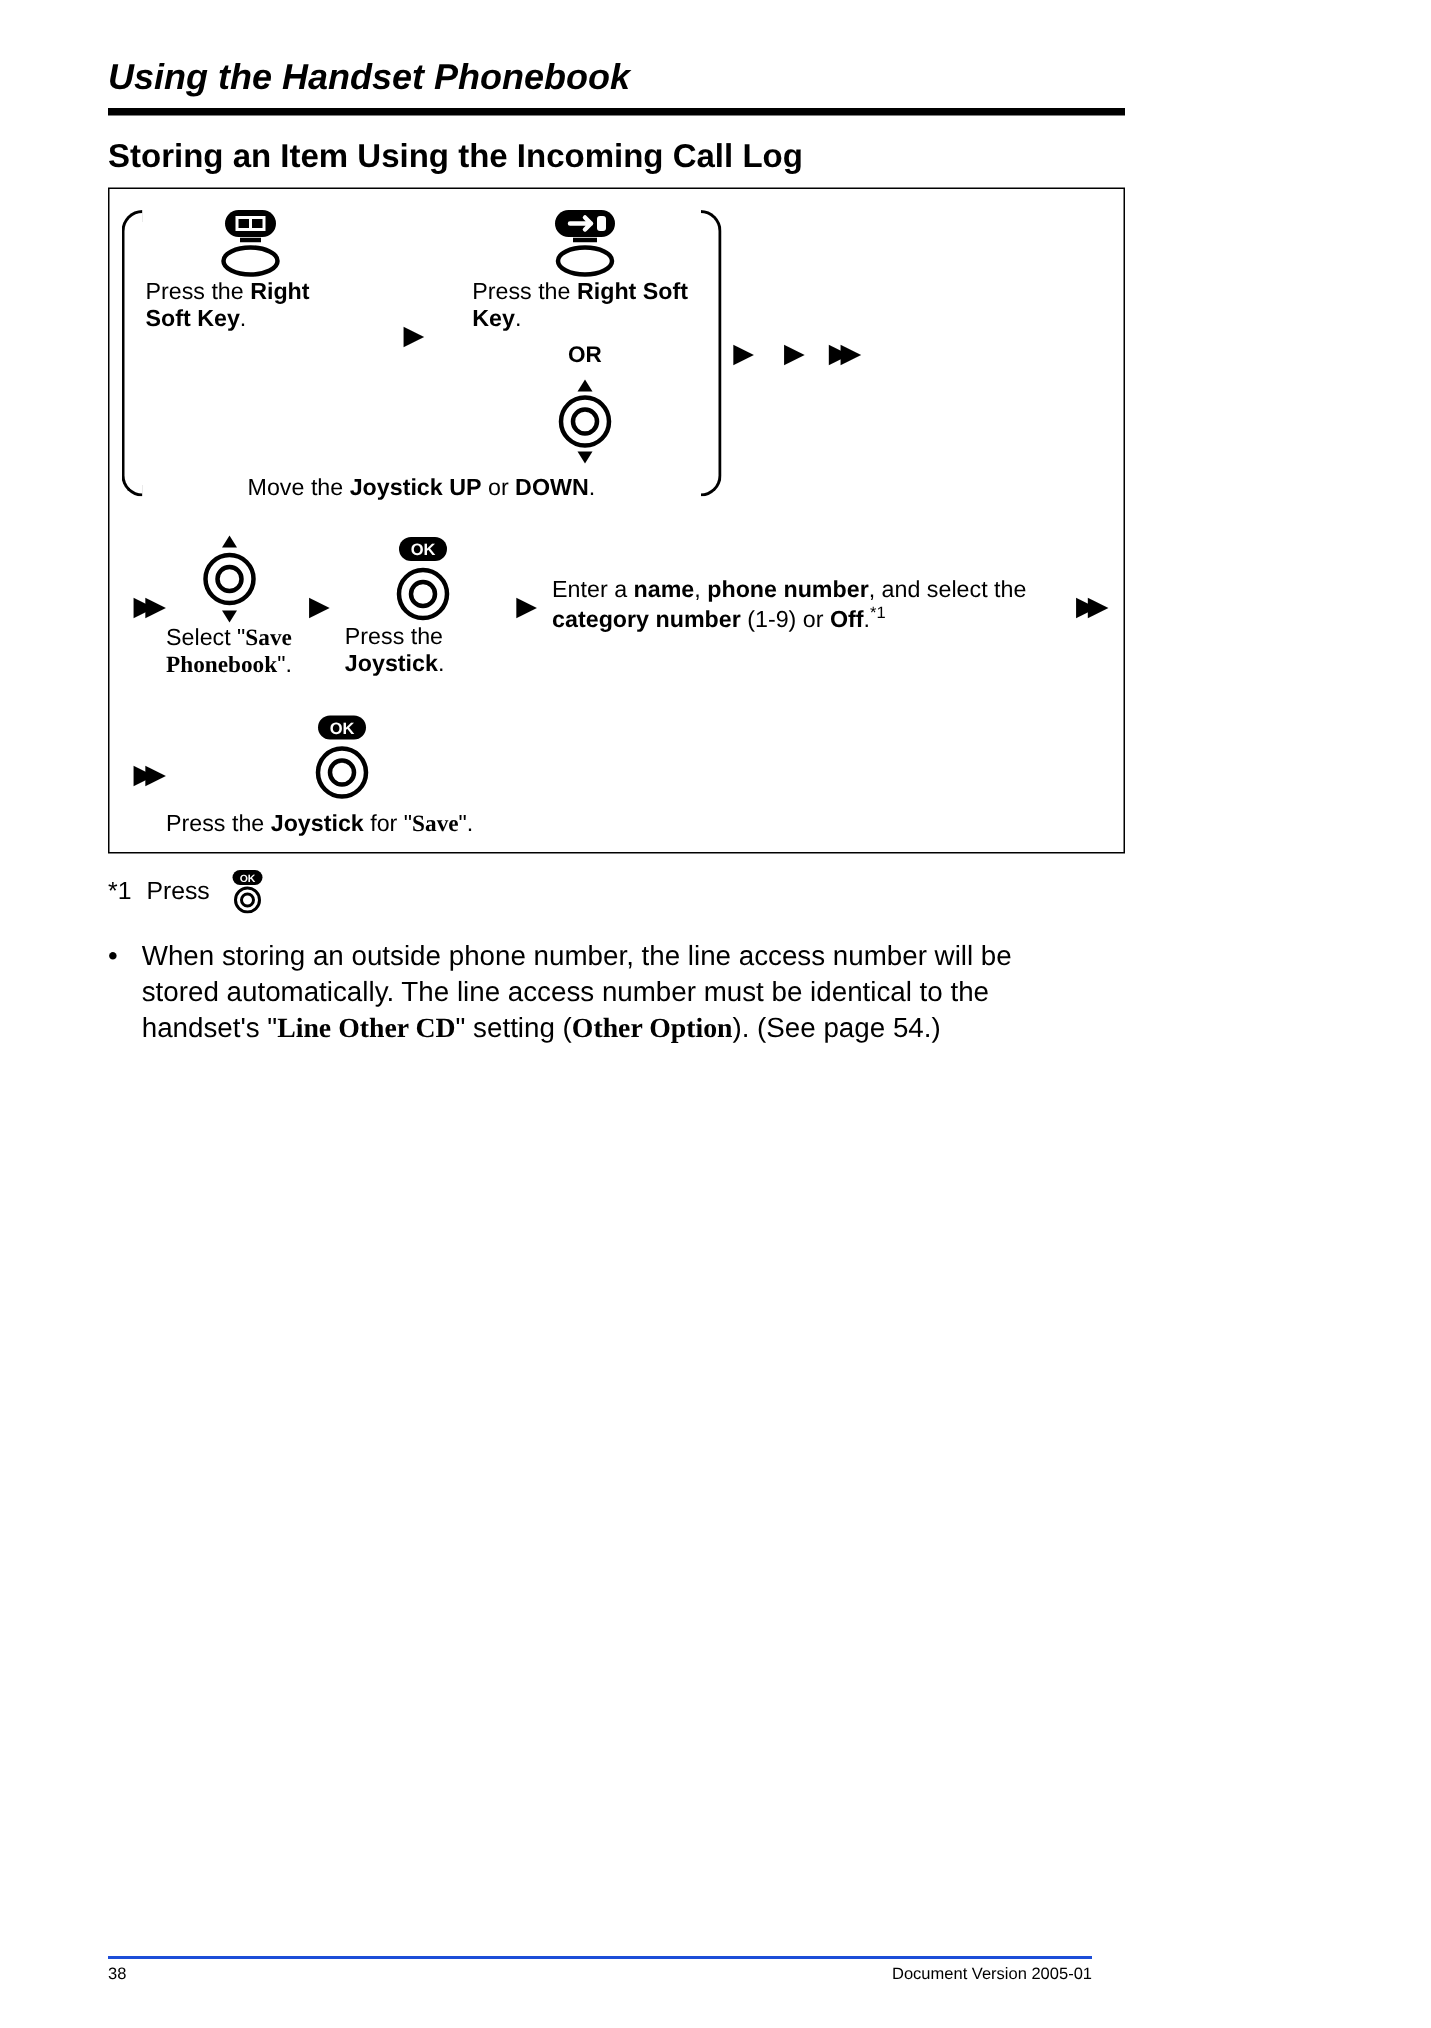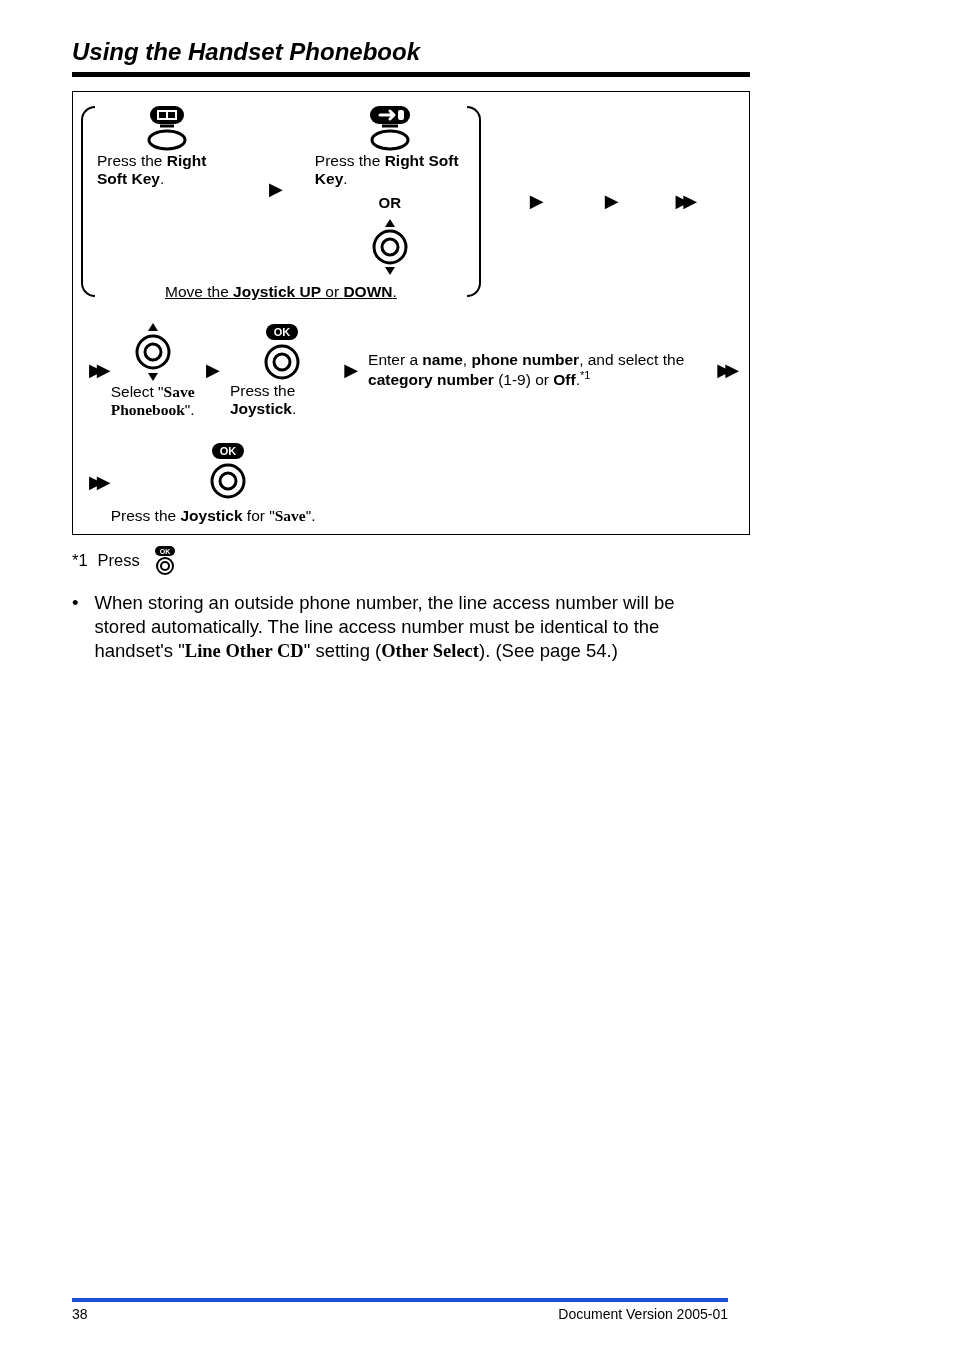--- a/index.html
+++ b/index.html
@@ -35,21 +35,20 @@
     margin-bottom: 8px;
   }
   .diagram {
     border: 1px solid #000;
     padding: 10px 10px 10px 10px;
   }
   .row {
     display: flex;
     align-items: flex-end;
     flex-wrap: nowrap;
-    gap: 41px;
   }
   .row2 {
     display: flex;
     align-items: center;
     margin-top: 20px;
   }
   .row3 {
     display: flex;
     align-items: center;
     margin-top: 22px;
@@ -117,41 +116,42 @@
     gap: 16px;
     line-height: 1.3;
     padding-right: 30px;
   }
   .mono { font-family: Liberation Serif, serif; font-weight: bold; }
   .footer {
     position: absolute;
     bottom: 30px;
     left: 72px;
     right: 72px;
-    border-top: 4px solid #1d4ed8;
+    border-top: 2px solid #1d4ed8;
     padding-top: 4px;
-    font-size: 14px;
+    font-size: 11px;
     display: flex;
     justify-content: space-between;
   }
   svg { display:block; }
   .caption-left { width: 140px; }
   .caption-left2 { width: 150px; }
   .caption-block { font-size:15.5px; text-align:left; }
 
   .nowrap { white-space: nowrap; }
   .input-desc { font-size:15.5px; text-align:left; max-width:350px; }
   .sup { font-size:11px; vertical-align: super; }
 </style>
 </head>
 <body>
 
 <div class="page">
   <div class="section-path">Using the Handset Phonebook</div>
   <div class="thick-rule"></div>
+  <div class="subtitle">Storing an Item Using the Incoming Call Log</div>
 
   <div class="diagram">
 
     <div class="row">
 
       <div class="brace-group">
         <div class="brace-left"></div>
 
         <div class="group-row">
           <div class="cell" style="width:140px;">
@@ -191,21 +191,21 @@
               <svg width="50" height="60" viewBox="0 0 50 60">
                 <polygon points="25,2 20,10 30,10" fill="#000"></polygon>
                 <circle cx="25" cy="30" r="16" fill="none" stroke="#000" stroke-width="3"></circle>
                 <circle cx="25" cy="30" r="8" fill="none" stroke="#000" stroke-width="3"></circle>
                 <polygon points="25,58 20,50 30,50" fill="#000"></polygon>
               </svg>
             </span>
           </div>
         </div>
 
-        <div class="caption-block" style="text-align:center; margin-top:6px;text-decoration:underline;">
+        <div class="caption-block" style="text-align:center; margin-top:6px;">
           <span>Move the </span><b>Joystick UP</b><span> or </span><b>DOWN</b><span>.</span>
         </div>
 
         <div class="brace-right"></div>
       </div>
 
       <div class="arrow">▶</div>
 
 
       <div class="arrow">▶</div>
@@ -285,21 +285,21 @@
         <text x="15" y="9" font-family="Arial" font-weight="bold" font-size="7" fill="#fff" text-anchor="middle">OK</text>
         <circle cx="15" cy="21" r="8" fill="none" stroke="#000" stroke-width="2"></circle>
         <circle cx="15" cy="21" r="4" fill="none" stroke="#000" stroke-width="2"></circle>
       </svg>
     </span>
   </div>
 
   <div class="bullet-row">
     <span>•</span>
     <span>
-      <span>When storing an outside phone number, the line access number will be stored automatically. The line access number must be identical to the handset's "</span><span class="mono">Line Other CD</span><span>" setting (</span><span class="mono">Other Select</span><span>). (See page 54.)</span>
+      <span>When storing an outside phone number, the line access number will be stored automatically. The line access number must be identical to the handset's "</span><span class="mono">Line Other CD</span><span>" setting (</span><span class="mono">Other Option</span><span>). (See page 54.)</span>
     </span>
   </div>
 
   <div class="footer">
     <span>38</span>
     <span>Document Version 2005-01</span>
   </div>
 </div>
 
 </body></html>

